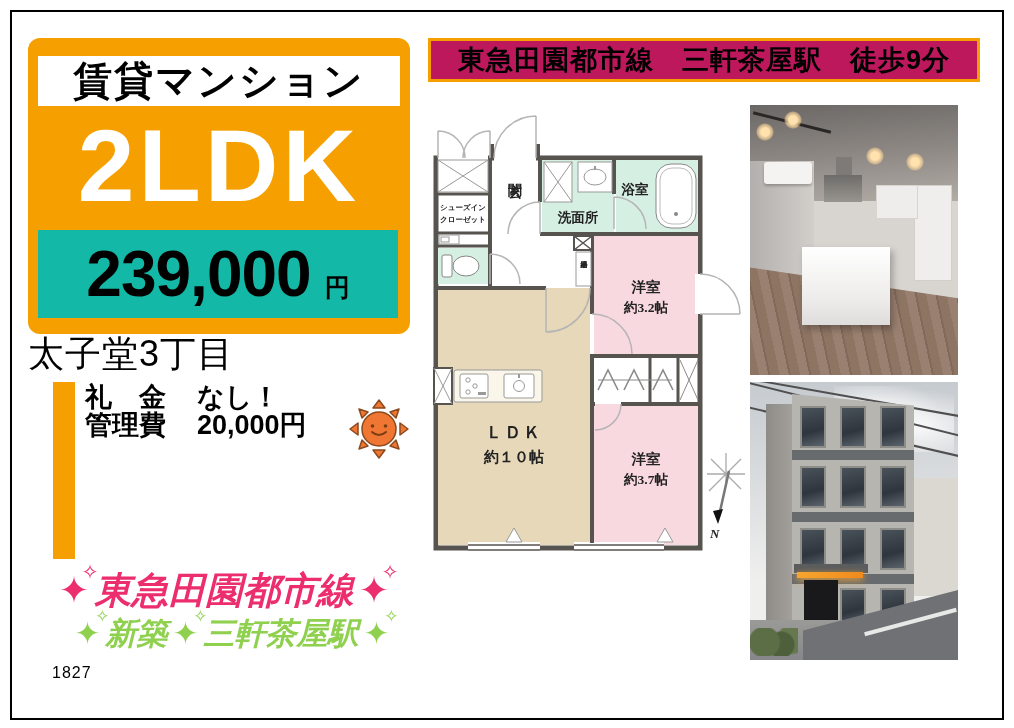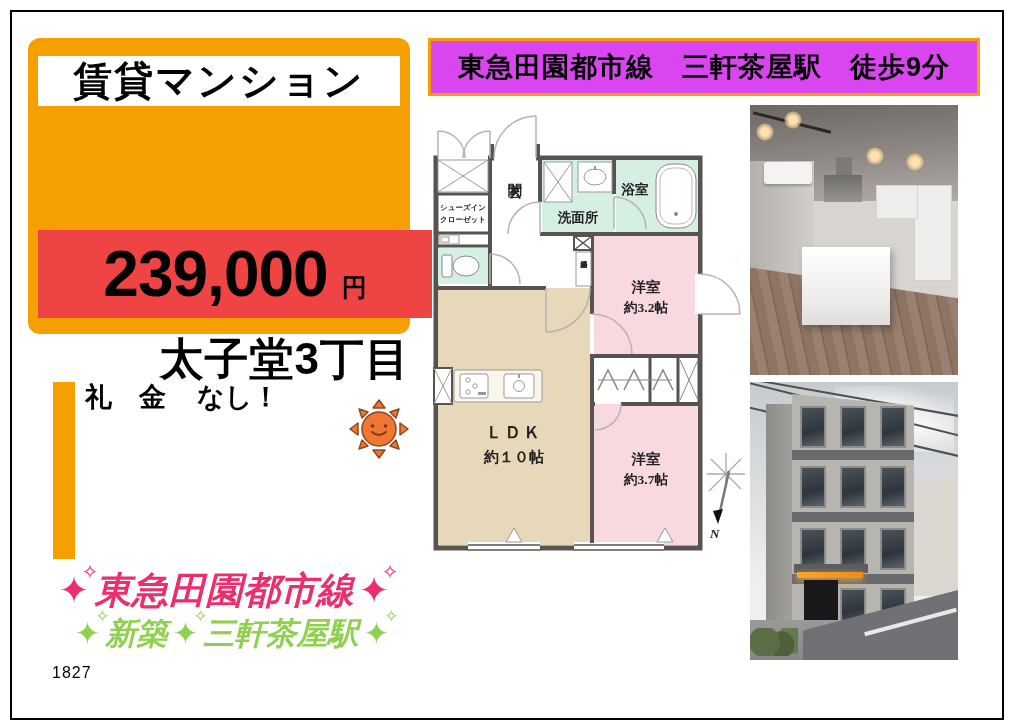--- a/index.html
+++ b/index.html
@@ -7,44 +7,44 @@
         font-family:"Liberation Sans","DejaVu Sans",sans-serif;color:#000;}
   .abs{position:absolute;}
   .frame{left:10px;top:10px;width:990px;height:706px;border:2px solid #000;}
 
   
   .orange-box{left:28px;top:38px;width:382px;height:296px;background:#F5A000;border-radius:12px;}
   .title-strip{position:absolute;left:10px;top:18px;width:362px;height:50px;background:#fff;
       display:flex;align-items:center;justify-content:center;font-weight:bold;font-size:39px;letter-spacing:2px;}
   .layout-text{position:absolute;left:0;top:64px;width:100%;height:128px;color:#fff;font-weight:bold;
       font-size:102px;line-height:128px;text-align:center;letter-spacing:4px;}
-  .price-strip{position:absolute;left:10px;top:192px;width:394px;height:88px;background:#ef4444;
+  .price-strip{position:absolute;left:10px;top:192px;width:360px;height:88px;background:#14b8a6;
       display:flex;align-items:center;justify-content:center;}
   .price{font-size:64px;font-weight:bold;letter-spacing:-1px;}
   .price-unit{font-size:25px;font-weight:bold;margin-left:14px;margin-top:26px;}
 
-  .address{left:28px;top:330px;width:382px;text-align:right;font-size:44px;font-weight:bold;letter-spacing:1px;}
+  .address{left:28px;top:330px;width:382px;text-align:left;font-size:36px;font-weight:normal;letter-spacing:1px;}
 
   
   .side-bar{left:53px;top:382px;width:22px;height:177px;background:#F5A000;}
   .details{left:85px;top:383px;font-size:27px;font-weight:bold;line-height:28px;}
   .details .row{white-space:pre;}
   .details .lbl{display:inline-block;min-width:112px;}
   .grp2{margin-top:22px;}
 
   
   .slogan{text-align:center;font-weight:bold;font-style:italic;white-space:nowrap;}
   .slogan1{left:22px;top:566px;width:404px;font-size:37px;color:#EC2D6E;}
   .slogan2{left:30px;top:613px;width:404px;font-size:31px;color:#8FD14F;}
   .spk{display:inline-block;position:relative;font-style:italic;margin:0 5px;}
   .spk .s2{position:absolute;top:-9px;right:-9px;font-size:55%;}
   .footer-code{left:52px;top:664px;font-size:16px;letter-spacing:1px;}
 
   
-  .banner{left:428px;top:38px;width:552px;height:58px;background:#d946ef;border:3px solid #F5A000;
+  .banner{left:428px;top:38px;width:552px;height:44px;background:#be185d;border:3px solid #F5A000;
       box-sizing:border-box;display:flex;align-items:center;justify-content:center;
       font-size:27px;font-weight:bold;letter-spacing:1px;}
 
   
   .plan{left:432px;top:102px;width:315px;height:478px;}
   .plan text{font-family:"Liberation Serif","DejaVu Serif",serif;fill:#222;font-weight:bold;}
   .vtext{writing-mode:vertical-rl;}
 
   
   .photo{overflow:hidden;}
@@ -91,32 +91,34 @@
                  radial-gradient(circle at 88% 40%,#66784e 0 30%,transparent 35%);}
 </style>
 </head>
 <body>
 
 <div class="page">
   <div class="abs frame"></div>
 
   <div class="abs orange-box">
     <div class="title-strip">賃貸マンション</div>
+    <div class="layout-text">2LDK</div>
     <div class="price-strip">
       <span class="price">239,000</span>
       <span class="price-unit">円</span>
     </div>
   </div>
 
   <div class="abs address">太子堂3丁目</div>
 
   <div class="abs side-bar"></div>
   <div class="abs details">
     <div class="grp1">
       <div class="row"><span class="lbl">礼　金</span><span class="val">なし！</span></div>
+      <div class="row"><span class="lbl">管理費</span><span class="val">20,000円</span></div>
     </div>
   </div>
 
   <svg class="abs" style="left:346px;top:399px" width="66" height="62" viewBox="0 0 66 62">
     <g fill="#F07733" stroke="#8a4a1f" stroke-width="1.5" stroke-linejoin="round">
       <polygon points="33,1 27,9 39,9"></polygon>
         <polygon points="33,59 27,51 39,51"></polygon>
       <polygon points="4,30 12,24 12,36"></polygon>
         <polygon points="62,30 54,24 54,36"></polygon>
       <polygon points="13,10 22,13 16,19"></polygon>

